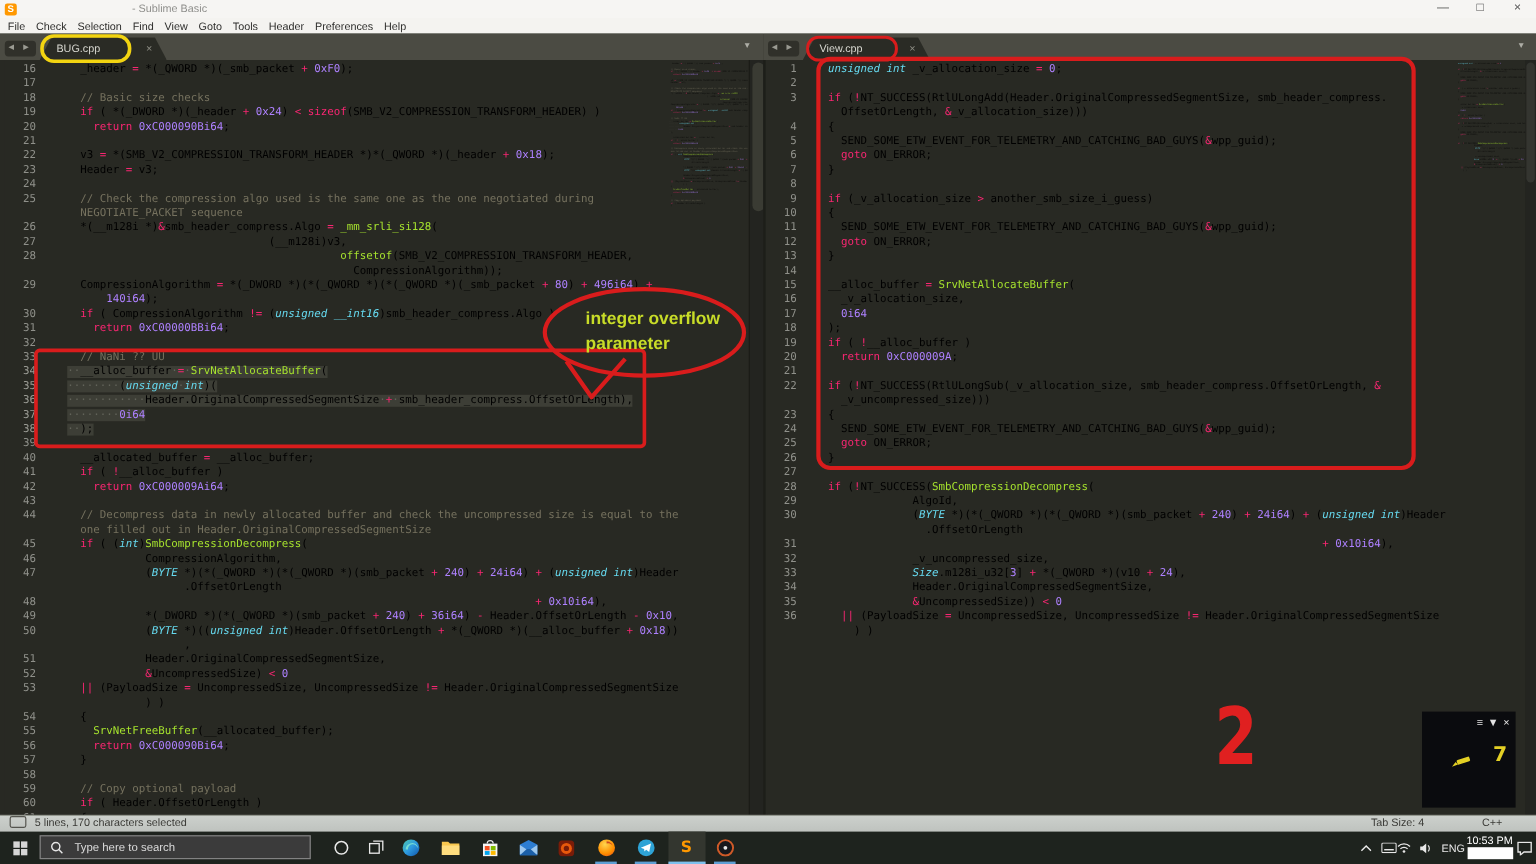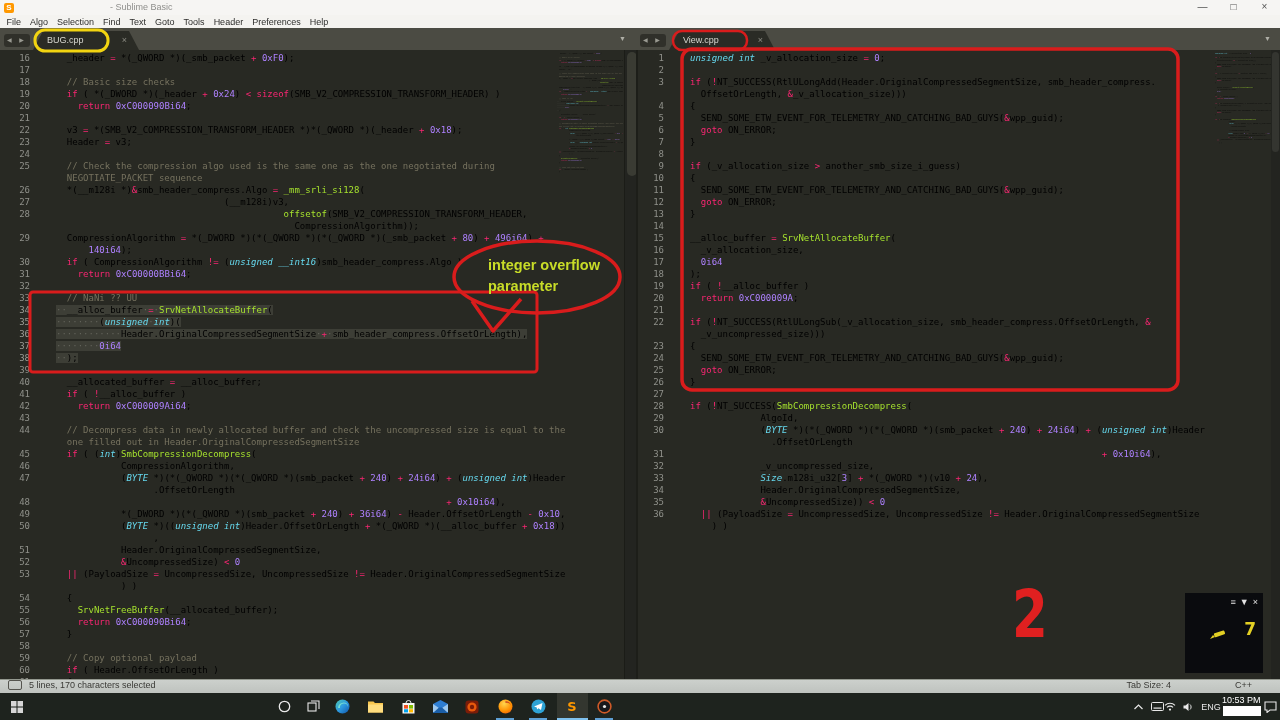--- a/index.html
+++ b/index.html
@@ -42,21 +42,21 @@
   .sb{position:absolute;top:0;bottom:0;background:#232420}
   .p0 .sb{left:620px;width:14px;border-left:1px solid #1b1c17;border-right:1px solid #1b1c17}
   .p1 .sb{right:0;width:9px}
   .puck{position:absolute;border-radius:5px;background:#3a3b33}
   .p0 .puck{left:2px;width:10px;top:2px;height:124px}
   .p1 .puck{left:1px;width:7px;top:2px;height:100px;background:#343530}
   .statusbar{position:absolute;left:0;top:679px;width:1280px;height:26px;background:linear-gradient(#ccd0cc,#b2b6b2);border-top:1px solid #94988f;box-sizing:border-box;display:flex;align-items:flex-start;font-size:9px;color:#3a3a36}
   .sb-icon{width:12px;height:8px;border:1px solid #55554f;border-radius:2px;margin-left:8px}
   .sb-left{margin-left:7px}
   .sb-spacer{flex:1}
-  .sb-tabsize{margin-right:64px}
+  .sb-tabsize{margin-right:48px}
   .sb-syntax{margin-right:28px}
   .taskbar{position:absolute;left:0;top:693px;width:1280px;height:27px;background:#1e231e}
   .tb-item{position:absolute;top:0;height:27px;display:flex;align-items:center;justify-content:center}
   .searchbox{position:absolute;left:33px;top:3px;width:226px;height:20px;background:#3b3b3b;border:1px solid #828282;box-sizing:border-box;display:flex;align-items:center}
   .searchbox .mag{margin-left:8px}
   .search-text{margin-left:9px;font-size:9.5px;color:#dcdcdc}
   .tb-underline{position:absolute;top:25px;height:2px;background:#5e9fd4}
   .subl-bg{position:absolute;left:557px;top:0;width:31px;height:27px;background:#33362f}
   .tray-text{font-size:9px;color:#e8e8e8}
   .time-box{position:absolute;left:1222px;top:2px;width:50px;text-align:left}
@@ -76,24 +76,24 @@
   <div class="title-text">- Sublime Basic</div>
   <div class="caption">
     <div class="cap-btn">—</div>
     <div class="cap-btn">□</div>
     <div class="cap-btn">×</div>
   </div>
 </div>
 
 <div class="menubar">
   <div class="menu-item">File</div>
-  <div class="menu-item">Algo</div>
+  <div class="menu-item">Check</div>
   <div class="menu-item">Selection</div>
   <div class="menu-item">Find</div>
-  <div class="menu-item">Text</div>
+  <div class="menu-item">View</div>
   <div class="menu-item">Goto</div>
   <div class="menu-item">Tools</div>
   <div class="menu-item">Header</div>
   <div class="menu-item">Preferences</div>
   <div class="menu-item">Help</div>
 </div>
 
 <div class="tabbar tb0">
   <div class="tab-arrows">◀ ▶</div>
   <div class="tab">
@@ -152,20 +152,27 @@
 
 <div class="taskbar">
   <div class="tb-item" style="left:5px;width:24px">
     <svg width="12" height="12" viewBox="0 0 14 14">
         <rect x="0" y="0" width="6.4" height="6.4" fill="#d6d6d6"></rect>
         <rect x="7.6" y="0" width="6.4" height="6.4" fill="#d6d6d6"></rect>
         <rect x="0" y="7.6" width="6.4" height="6.4" fill="#d6d6d6"></rect>
         <rect x="7.6" y="7.6" width="6.4" height="6.4" fill="#d6d6d6"></rect>
       </svg>
   </div>
+  <div class="searchbox">
+    <svg class="mag" width="11" height="11" viewBox="0 0 11 11">
+        <circle cx="4.5" cy="4.5" r="3.4" fill="none" stroke="#e5e5e5" stroke-width="1.2"></circle>
+        <line x1="7" y1="7" x2="10" y2="10" stroke="#e5e5e5" stroke-width="1.2"></line>
+      </svg>
+    <span class="search-text">Type here to search</span>
+  </div>
   <div class="tb-item" style="left:272px;width:24px">
     <svg width="13" height="13" viewBox="0 0 13 13">
         <circle cx="6.5" cy="6.5" r="5.2" fill="none" stroke="#e8e8e8" stroke-width="1.3"></circle>
       </svg>
   </div>
   <div class="tb-item" style="left:301px;width:24px">
     <svg width="13" height="13" viewBox="0 0 13 13">
         <rect x="1" y="3" width="8" height="8" fill="none" stroke="#e8e8e8" stroke-width="1.1"></rect>
         <path d="M4 1 L12 1 L12 9" fill="none" stroke="#e8e8e8" stroke-width="1.1"></path>
       </svg>

